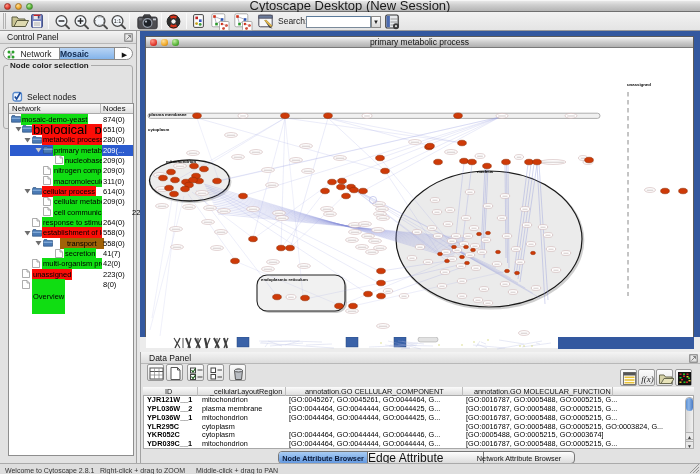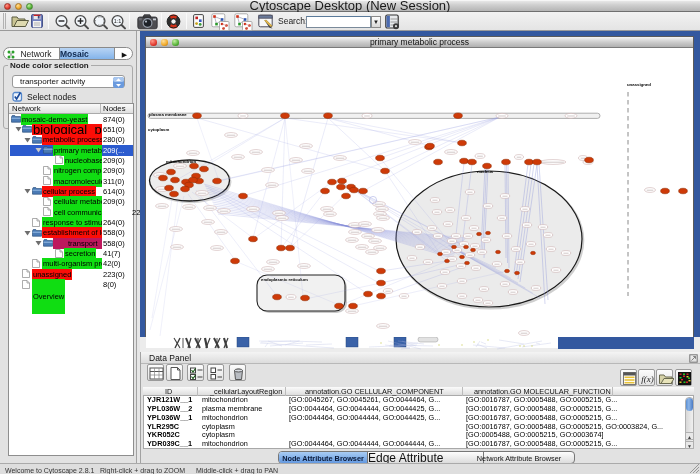--- a/index.html
+++ b/index.html
@@ -126,47 +126,45 @@
     <rect x="0.8" y="1" width="12.4" height="13" rx="1.5" fill="#e8eaec" stroke="#333" stroke-width="1.2"></rect>
     <rect x="1.5" y="1.8" width="3.4" height="11.4" fill="#4a6ab0"></rect>
     <line x1="5.5" y1="5" x2="12.5" y2="5" stroke="#888" stroke-width="0.8"></line>
     <line x1="5.5" y1="8" x2="12.5" y2="8" stroke="#888" stroke-width="0.8"></line>
     <line x1="5.5" y1="11" x2="12.5" y2="11" stroke="#888" stroke-width="0.8"></line>
     <circle cx="11" cy="12.2" r="3" fill="#3a3a3a"></circle>
     <circle cx="11" cy="12.2" r="1.1" fill="#d8d8d8"></circle>
   </svg>
 
 <div class="abs" style="left:0;top:31px;width:137px;height:432px;background:#e2e2e2;border-right:1px solid #a2a2a2">
+ <div class="abs" style="left:0;top:0;width:136px;height:13px;background:linear-gradient(#f4f4f4,#dcdcdc);border-bottom:1px solid #b8b8b8">
+  <div style="font-size:8.5px;line-height:13px;padding-left:7px;color:#111">Control Panel</div>
+  <svg class="abs" style="right:3px;top:2px" width="9" height="9" viewBox="0 0 9 9">
+        <rect x="0.8" y="0.8" width="7.4" height="7.4" fill="none" stroke="#777" stroke-width="1"></rect>
+        <path d="M2.5 6.5 L6.5 2.5 M6.5 2.5 L4.2 2.5 M6.5 2.5 L6.5 4.8" stroke="#777" stroke-width="0.9" fill="none"></path>
+      </svg>
+ </div>
 
  <div class="abs" style="left:3px;top:16px;width:130px;height:13px;border:1px solid #8a8a8a;border-radius:6.5px;background:#fdfdfd;overflow:hidden">
   <div class="abs" style="left:0;top:0;width:55px;height:13px;font-size:8.5px;line-height:12px;text-align:center;color:#222">
    <svg style="position:absolute;left:3px;top:2px" width="8" height="9" viewBox="0 0 8 9">
           <line x1="2" y1="2" x2="6" y2="7" stroke="#888" stroke-width="0.8"></line>
           <line x1="2" y1="7" x2="6" y2="2" stroke="#888" stroke-width="0.8"></line>
           <circle cx="2" cy="2" r="1.5" fill="#2aa02a"></circle>
           <circle cx="6" cy="2" r="1.5" fill="#2aa02a"></circle>
           <circle cx="2" cy="7" r="1.5" fill="#2aa02a"></circle>
           <circle cx="6" cy="7" r="1.5" fill="#2aa02a"></circle>
         </svg>
    <span style="margin-left:9px">Network</span></div>
   <div class="abs" style="left:55px;top:0;width:56px;height:13px;background:linear-gradient(#b8d4f4,#7aaee8);border-left:1px solid #8a8a8a;border-right:1px solid #8a8a8a;font-size:8.5px;line-height:12px;text-align:left;font-weight:bold;color:#102a50">Mosaic</div>
   <div class="abs" style="left:111px;top:0;width:19px;height:13px;font-size:7px;line-height:13px;text-align:center;color:#111">▶</div>
  </div>
 
  <div class="abs" style="left:3px;top:34px;width:130px;height:64px;border:1px solid #aaa;border-radius:3px">
   <div class="abs" style="left:4px;top:-5px;background:#e2e2e2;padding:0 2px;font-size:8px;font-weight:bold;color:#222">Node color selection</div>
-  <div class="abs" style="left:8px;top:9px;width:113px;height:13px;background:#fff;border:1px solid #999;border-radius:3px">
-   <div style="font-size:8px;line-height:12px;padding-left:7px;color:#111">transporter activity</div>
-   <svg class="abs" style="right:0.5px;top:0.5px" width="11" height="11" viewBox="0 0 11 11">
-          <rect x="0" y="0" width="11" height="11" rx="2.5" fill="#6a9ade"></rect>
-          <rect x="0" y="0" width="11" height="5" rx="2.5" fill="#a8c6ee"></rect>
-          <path d="M5.5 1.2 L8 4 L3 4 Z" fill="#fff"></path>
-          <path d="M5.5 9.8 L8 7 L3 7 Z" fill="#fff"></path>
-        </svg>
-  </div>
   <svg class="abs" style="left:8px;top:25px" width="11" height="11" viewBox="0 0 11 11">
         <rect x="1" y="1.5" width="8.5" height="8.5" rx="2" fill="#eef4fc" stroke="#5588cc" stroke-width="1.3"></rect>
         <path d="M2.8 5.5 L4.6 8 L8.4 1.5" stroke="#1a4a9a" stroke-width="1.6" fill="none"></path>
       </svg>
   <div class="abs" style="left:23px;top:26px;font-size:8.5px;color:#111">Select nodes</div>
  </div>
 
  <div class="abs" style="left:8px;top:72px;width:126px;height:353px;background:#fff;border:1px solid #8e8e8e"></div>
 </div>
 
@@ -314,21 +312,21 @@
 <div style="position:absolute;left:10px;top:238.2px;width:123px;height:10px;">
     <svg width="7" height="6" viewBox="0 0 7 6" style="position:absolute;left:25px;top:2px">
       <path d="M0.5 1 L6.5 1 L3.5 5.5 Z" fill="#6e6e6e"></path>
     </svg>
     <div style="position:absolute;left:33px;top:0">
       <svg width="10" height="8" viewBox="0 0 10 8" style="position:absolute;top:1px">
         <path d="M0.5 2 L0.5 7.2 L9.5 7.2 L9.5 1.6 L4.6 1.6 L3.8 0.6 L1.2 0.6 Z" fill="#4a7ab5" stroke="#2c517e" stroke-width="0.7"></path>
         <rect x="0.5" y="2.6" width="9" height="1.4" fill="#7fa8d6"></rect>
       </svg>
     </div>
-    <div style="position:absolute;left:43px;top:-0.5px;background:#be185d;color:#000;font-size:7.5px;line-height:11px;padding:0 15px;white-space:nowrap;overflow:hidden;max-width:49px">transport</div>
+    <div style="position:absolute;left:50px;top:-0.5px;background:#a16207;color:#000;font-size:7.5px;line-height:11px;padding:0 7px;white-space:nowrap;overflow:hidden;max-width:49px">transport</div>
     <div style="position:absolute;left:93px;top:-0.5px;color:#000;font-size:7.5px;line-height:11px;">558(0)</div>
   </div>
 <div style="position:absolute;left:10px;top:248.5px;width:123px;height:10px;">
     <div style="position:absolute;left:45px;top:0">
       <svg width="8" height="9" viewBox="0 0 8 9" style="position:absolute;top:0px">
         <path d="M0.5 0.5 L5 0.5 L7.5 3 L7.5 8.5 L0.5 8.5 Z" fill="#ffffff" stroke="#8a8a8a" stroke-width="0.7"></path>
         <path d="M5 0.5 L5 3 L7.5 3" fill="none" stroke="#8a8a8a" stroke-width="0.7"></path>
       </svg>
     </div>
     <div style="position:absolute;left:54px;top:-0.5px;background:#10dd12;color:#000;font-size:7.5px;line-height:11px;padding:0 1px;white-space:nowrap;overflow:hidden;max-width:38px">secretion</div>
@@ -951,20 +949,21 @@
     <span style="position:absolute;left:323px">[GO:0016787, GO:0005488, GO:0005215, G...</span>
   </div>
 <div style="position:absolute;left:143px;top:422.6px;width:542px;height:8.8px;font-size:7.3px;line-height:8.8px;white-space:nowrap;overflow:hidden">
     <span style="position:absolute;left:4px;font-weight:bold">YLR295C</span>
     <span style="position:absolute;left:59px">cytoplasm</span>
     <span style="position:absolute;left:323px">[GO:0016787, GO:0005488, GO:0005215, GO:0003824, G...</span>
   </div>
 <div style="position:absolute;left:143px;top:431.4px;width:542px;height:8.8px;font-size:7.3px;line-height:8.8px;white-space:nowrap;overflow:hidden">
     <span style="position:absolute;left:4px;font-weight:bold">YKR052C</span>
     <span style="position:absolute;left:59px">cytoplasm</span>
+    <span style="position:absolute;left:146px">[GO:0044464, GO:0044444, GO:0044446, G...</span>
     <span style="position:absolute;left:323px">[GO:0005488, GO:0005215, GO:0003674]</span>
   </div>
 <div style="position:absolute;left:143px;top:440.2px;width:542px;height:8.8px;font-size:7.3px;line-height:8.8px;white-space:nowrap;overflow:hidden">
     <span style="position:absolute;left:4px;font-weight:bold">YDR039C__1</span>
     <span style="position:absolute;left:59px">mitochondrion</span>
     <span style="position:absolute;left:146px">[GO:0044464, GO:0044444, GO:0044444, G...</span>
     <span style="position:absolute;left:323px">[GO:0016787, GO:0005488, GO:0005215, G...</span>
   </div>
 
 <div class="abs" style="left:685px;top:397px;width:9px;height:52px;background:linear-gradient(90deg,#d8d8d8,#f0f0f0);border:1px solid #b0b0b0;border-radius:4px"></div>

